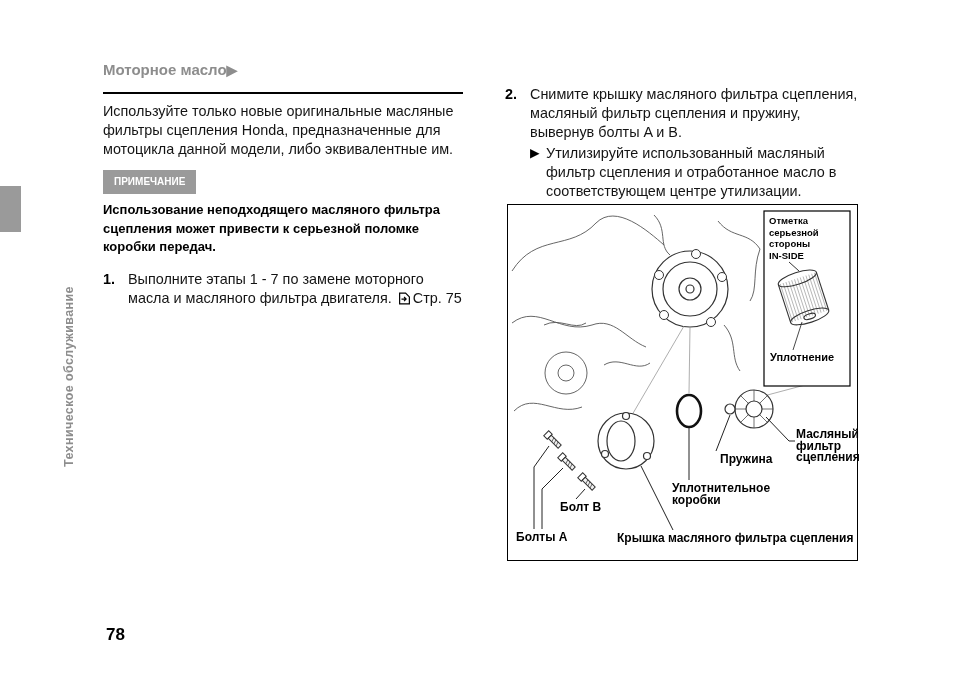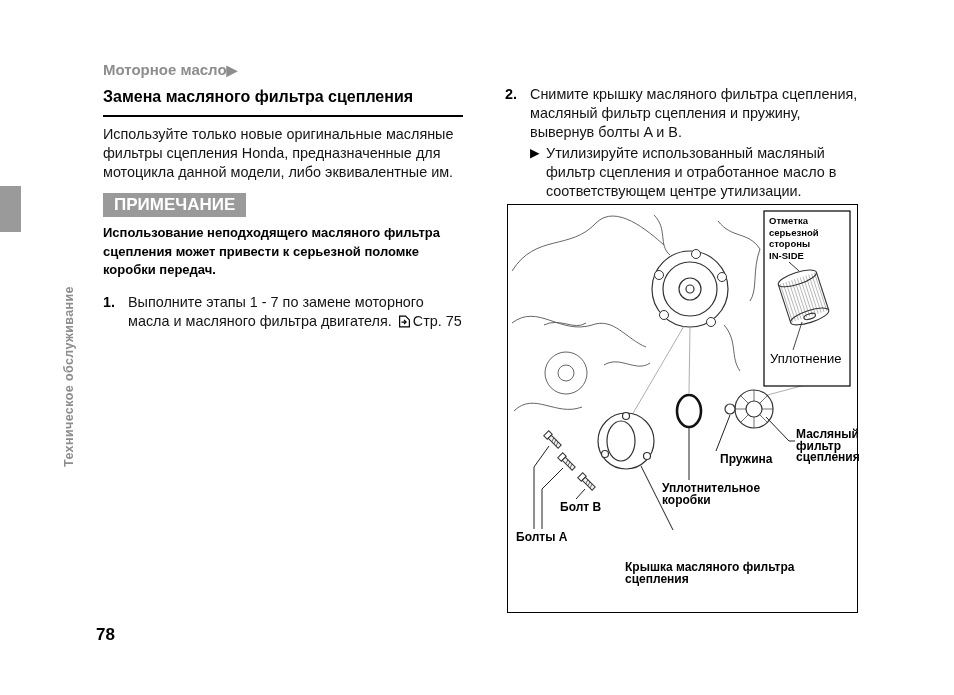--- a/index.html
+++ b/index.html
@@ -10,68 +10,67 @@
   
   .breadcrumb { position:absolute; left:103px; top:37px; display:flex; align-items:center; 
                 font-weight:bold; font-size:15px; color:#8d8d8d;margin-top:24px; }
   .breadcrumb .arrow { font-size:14px; line-height:1; }
 
   
   .side-tab { position:absolute; left:0; top:186px; width:21px; height:46px; background:#9a9a9a; }
   .vlabel { position:absolute; left:62px; top:249px; height:218px; writing-mode:vertical-rl;
             transform:rotate(180deg); font-weight:bold; font-size:12.5px; color:#8d8d8d;
             letter-spacing:0.4px; white-space:nowrap; }
-  .pagenum { position:absolute; left:96px; top:625px; font-weight:bold; font-size:17px; color:#000; }
+  .pagenum { position:absolute; left:106px; top:625px; font-weight:bold; font-size:17px; color:#000; }
 
   
   .col { position:absolute; top:85px; font-size:14.4px; line-height:19px; color:#141414; }
   .col-left  { left:103px; width:360px; }
   .col-right { left:505px; width:356px; }
 
   h1.title { font-size:16px; line-height:23px; font-weight:bold; color:#000;
              border-bottom:2px solid #000; padding-bottom:7px; margin-bottom:8px; }
   .badge { display:inline-block; background:#9a9a9a; color:#fff; font-weight:bold;
-           font-size:17px; padding:2px 11px 3px; margin-top:11px; }
+           font-size:10px; padding:2px 11px 3px; margin-top:11px; }
   .notice { font-weight:bold; font-size:13px; line-height:18.5px; margin-top:7px; color:#000; }
   .step { display:flex; margin-top:13px; }
   .step-num { font-weight:bold; width:25px; flex:none; color:#000; }
   .step-body { flex:1; }
   .ref { white-space:nowrap; }
   .ref-icon { width:13px; height:13px; vertical-align:-2px; margin:0 2px 0 6px; }
   .bullet { display:flex; margin-left:25px; margin-top:2px; }
   .bullet-arrow { flex:none; width:16px; font-size:12.5px; line-height:19px; color:#000; }
   .bullet-text { flex:1; }
 
   
-  .diagram { position:absolute; left:507px; top:204px; width:351px; height:409px;
+  .diagram { position:absolute; left:507px; top:204px; width:351px; height:357px;
              border:1px solid #000; background:#fff; }
   .diagram svg.art { position:absolute; left:0; top:0; }
   .dlabel { position:absolute; font-weight:bold; font-size:12px; line-height:11.5px; color:#000; }
   .inset-title { position:absolute; left:261px; top:10px; width:78px; font-weight:bold;
                  font-size:9.5px; line-height:11.5px; color:#000; }
-  .seal-label { position:absolute; left:262px; top:146px; font-weight:normal; font-size:13px; color:#000; }
+  .seal-label { position:absolute; left:262px; top:146px; font-weight:bold; font-size:11px; color:#000; }
 </style>
 </head>
 <body>
 
 <div class="page">
 
   <div class="breadcrumb">
     <span>Моторное масло</span>
     <span class="arrow">▶</span>
   </div>
 
   <div class="side-tab"></div>
   <div class="vlabel">Техническое обслуживание</div>
 
   <div class="pagenum">78</div>
 
   <section class="col col-left">
     <h1 class="title">
-      <span style="display:block">Замена масляного фильтра сцепления</span>
     </h1>
     <p class="intro">Используйте только новые оригинальные масляные фильтры сцепления Honda, предназначенные для мотоцикла данной модели, либо эквивалентные им.</p>
     <div class="badge">ПРИМЕЧАНИЕ</div>
     <p class="notice">Использование неподходящего масляного фильтра сцепления может привести к серьезной поломке коробки передач.</p>
     <div class="step">
       <span class="step-num">1.</span>
       <div class="step-body">
         <span>Выполните этапы 1 - 7 по замене моторного масла и масляного фильтра двигателя.</span><span class="ref"><svg class="ref-icon" viewBox="0 0 12 12">
               <path d="M1.5 1h5.5l3.5 3.5V11h-9z" fill="none" stroke="#000" stroke-width="1.1"></path>
               <path d="M3.2 6.5h4M5.6 4.6l1.9 1.9-1.9 1.9" fill="none" stroke="#000" stroke-width="1.1"></path>
@@ -213,22 +212,22 @@
       <div>IN-SIDE</div>
     </div>
     <div class="seal-label">Уплотнение</div>
 
     <div class="dlabel" style="left:288px; top:224px;">
       <div>Масляный</div>
       <div>фильтр</div>
       <div>сцепления</div>
     </div>
     <div class="dlabel" style="left:188px; top:249px;padding-left:24px;">Пружина</div>
-    <div class="dlabel" style="left:154px; top:278px;">
+    <div class="dlabel" style="left:164px; top:278px;">
       <div>Уплотнительное</div>
       <div>коробки</div>
     </div>
     <div class="dlabel" style="left:52px; top:297px;">Болт B</div>
     <div class="dlabel" style="left:8px; top:327px;">Болты A</div>
-    <div class="dlabel" style="left:117px; top:328px;margin-top:29px;">Крышка масляного фильтра сцепления</div>
+    <div class="dlabel" style="left:109px; top:328px;">Крышка масляного фильтра сцепления</div>
   </div>
 
 </div>
 
 </body></html>

